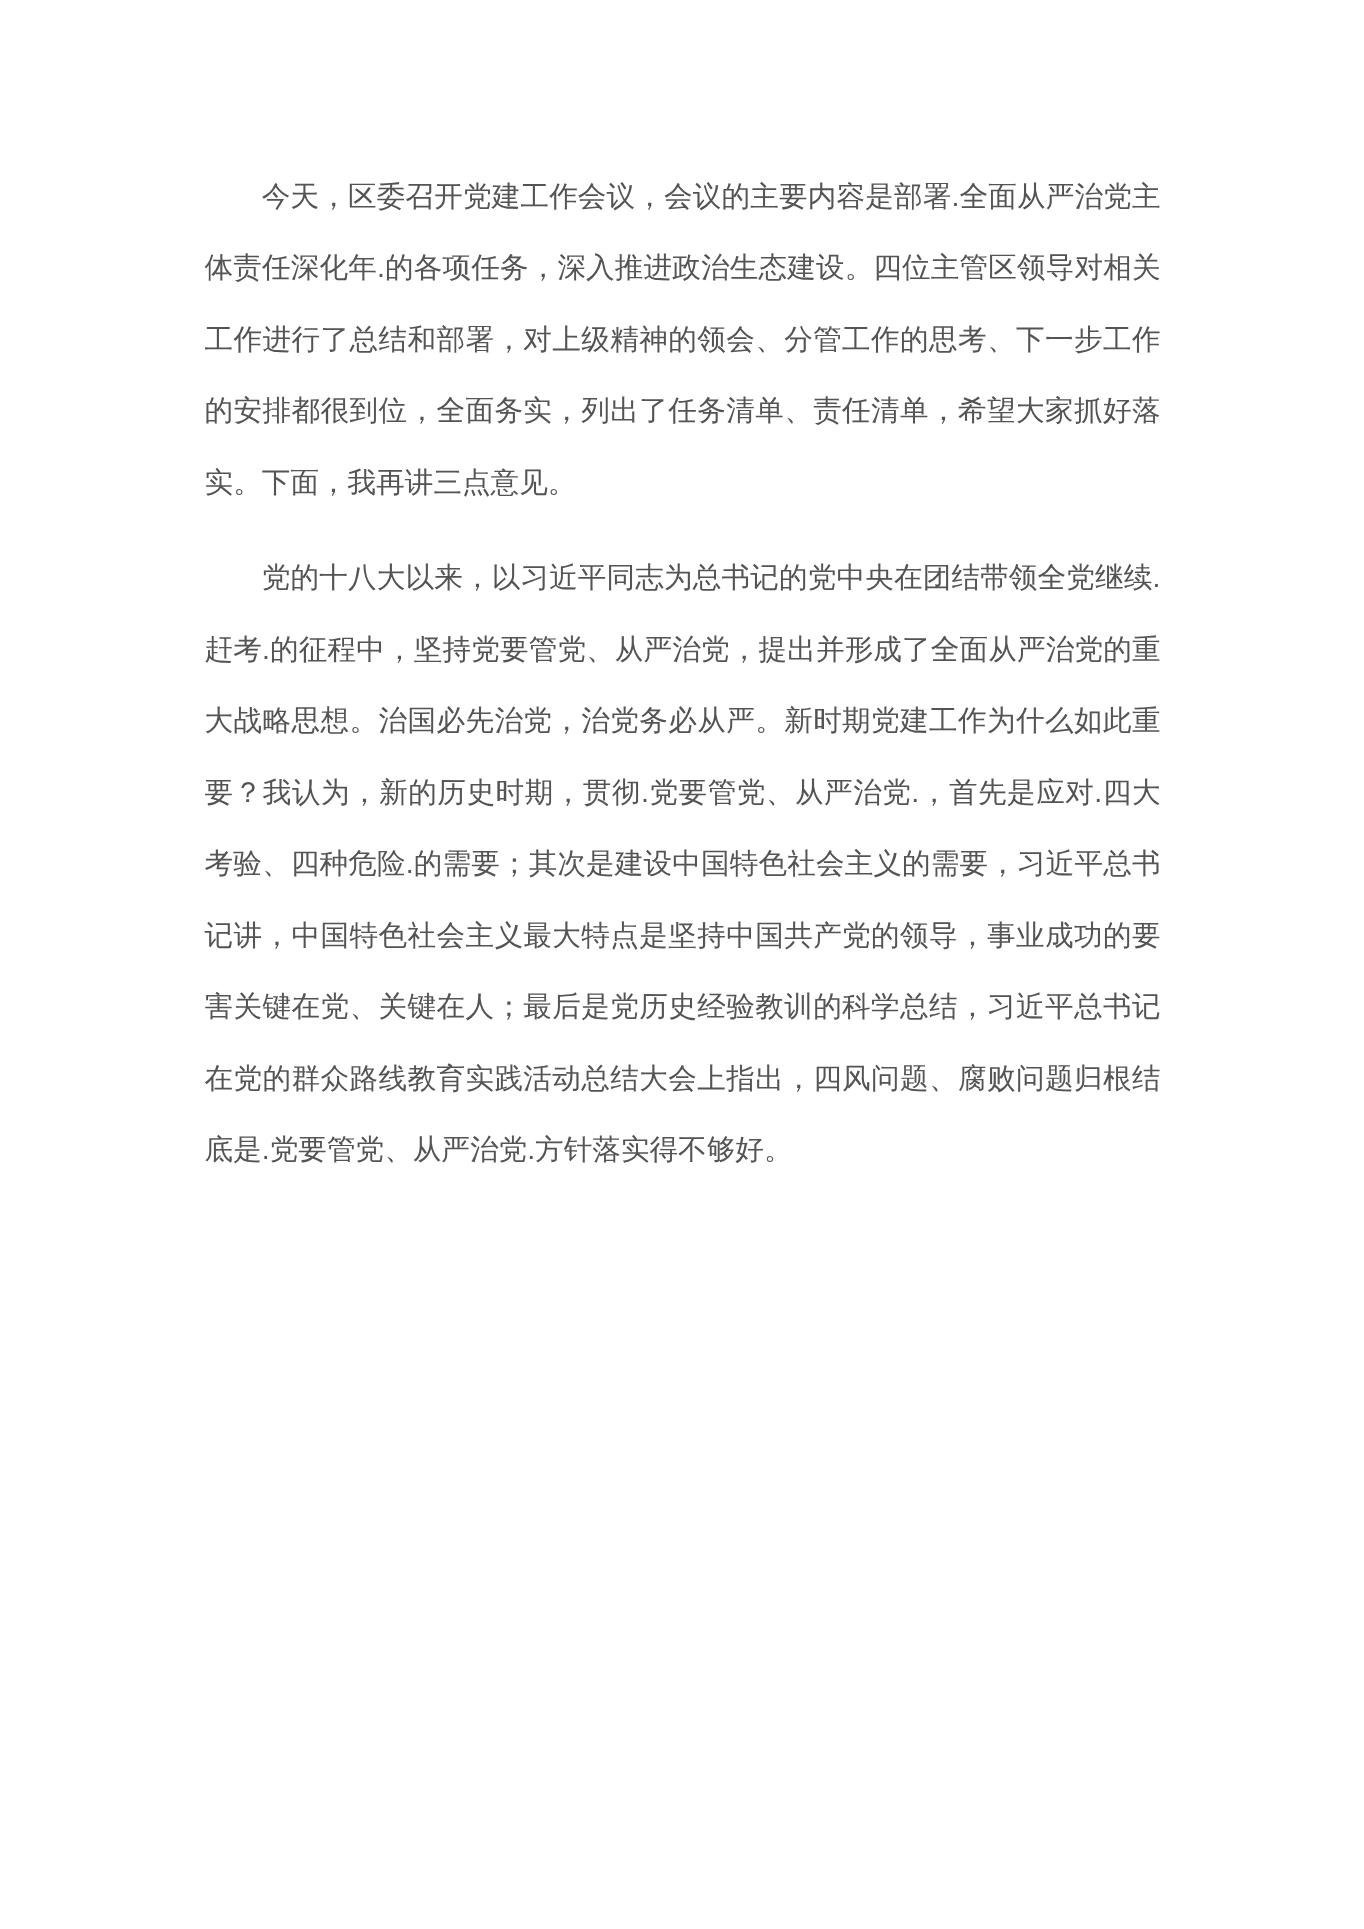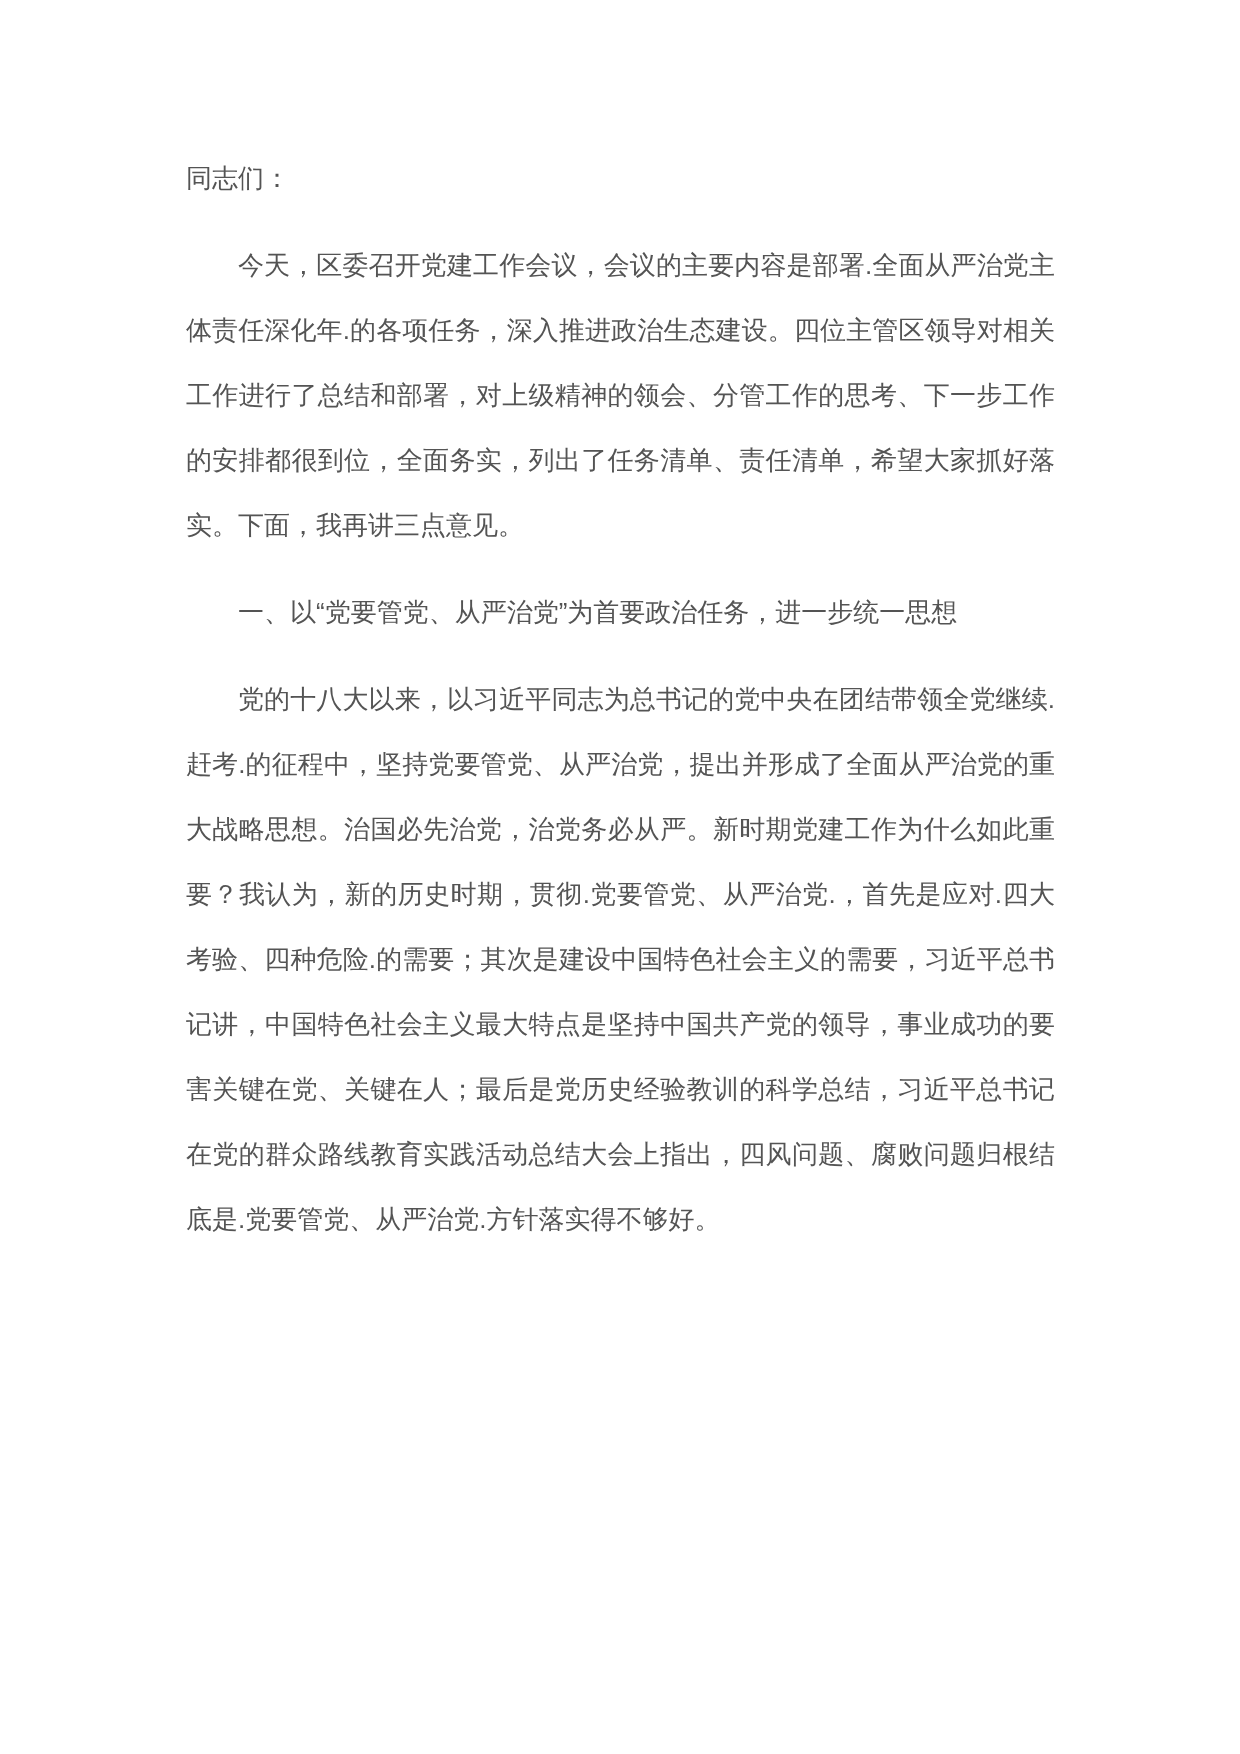--- a/index.html
+++ b/index.html
@@ -41,21 +41,19 @@
     text-indent: 2em;
     font-weight: 700;
     color: #373737;
     text-align: left;
   }
 </style>
 </head>
 <body>
 
 <div class="page">
-  <p class="salutation">同志们：</p>
 
   <p class="body-para">今天，区委召开党建工作会议，会议的主要内容是部署.全面从严治党主体责任深化年.的各项任务，深入推进政治生态建设。四位主管区领导对相关工作进行了总结和部署，对上级精神的领会、分管工作的思考、下一步工作的安排都很到位，全面务实，列出了任务清单、责任清单，希望大家抓好落实。下面，我再讲三点意见。</p>
 
-  <h2 class="section-heading">一、以“党要管党、从严治党”为首要政治任务，进一步统一思想</h2>
 
   <p class="body-para">党的十八大以来，以习近平同志为总书记的党中央在团结带领全党继续.赶考.的征程中，坚持党要管党、从严治党，提出并形成了全面从严治党的重大战略思想。治国必先治党，治党务必从严。新时期党建工作为什么如此重要？我认为，新的历史时期，贯彻.党要管党、从严治党.，首先是应对.四大考验、四种危险.的需要；其次是建设中国特色社会主义的需要，习近平总书记讲，中国特色社会主义最大特点是坚持中国共产党的领导，事业成功的要害关键在党、关键在人；最后是党历史经验教训的科学总结，习近平总书记在党的群众路线教育实践活动总结大会上指出，四风问题、腐败问题归根结底是.党要管党、从严治党.方针落实得不够好。</p>
 
 </div>
 
 </body></html>

